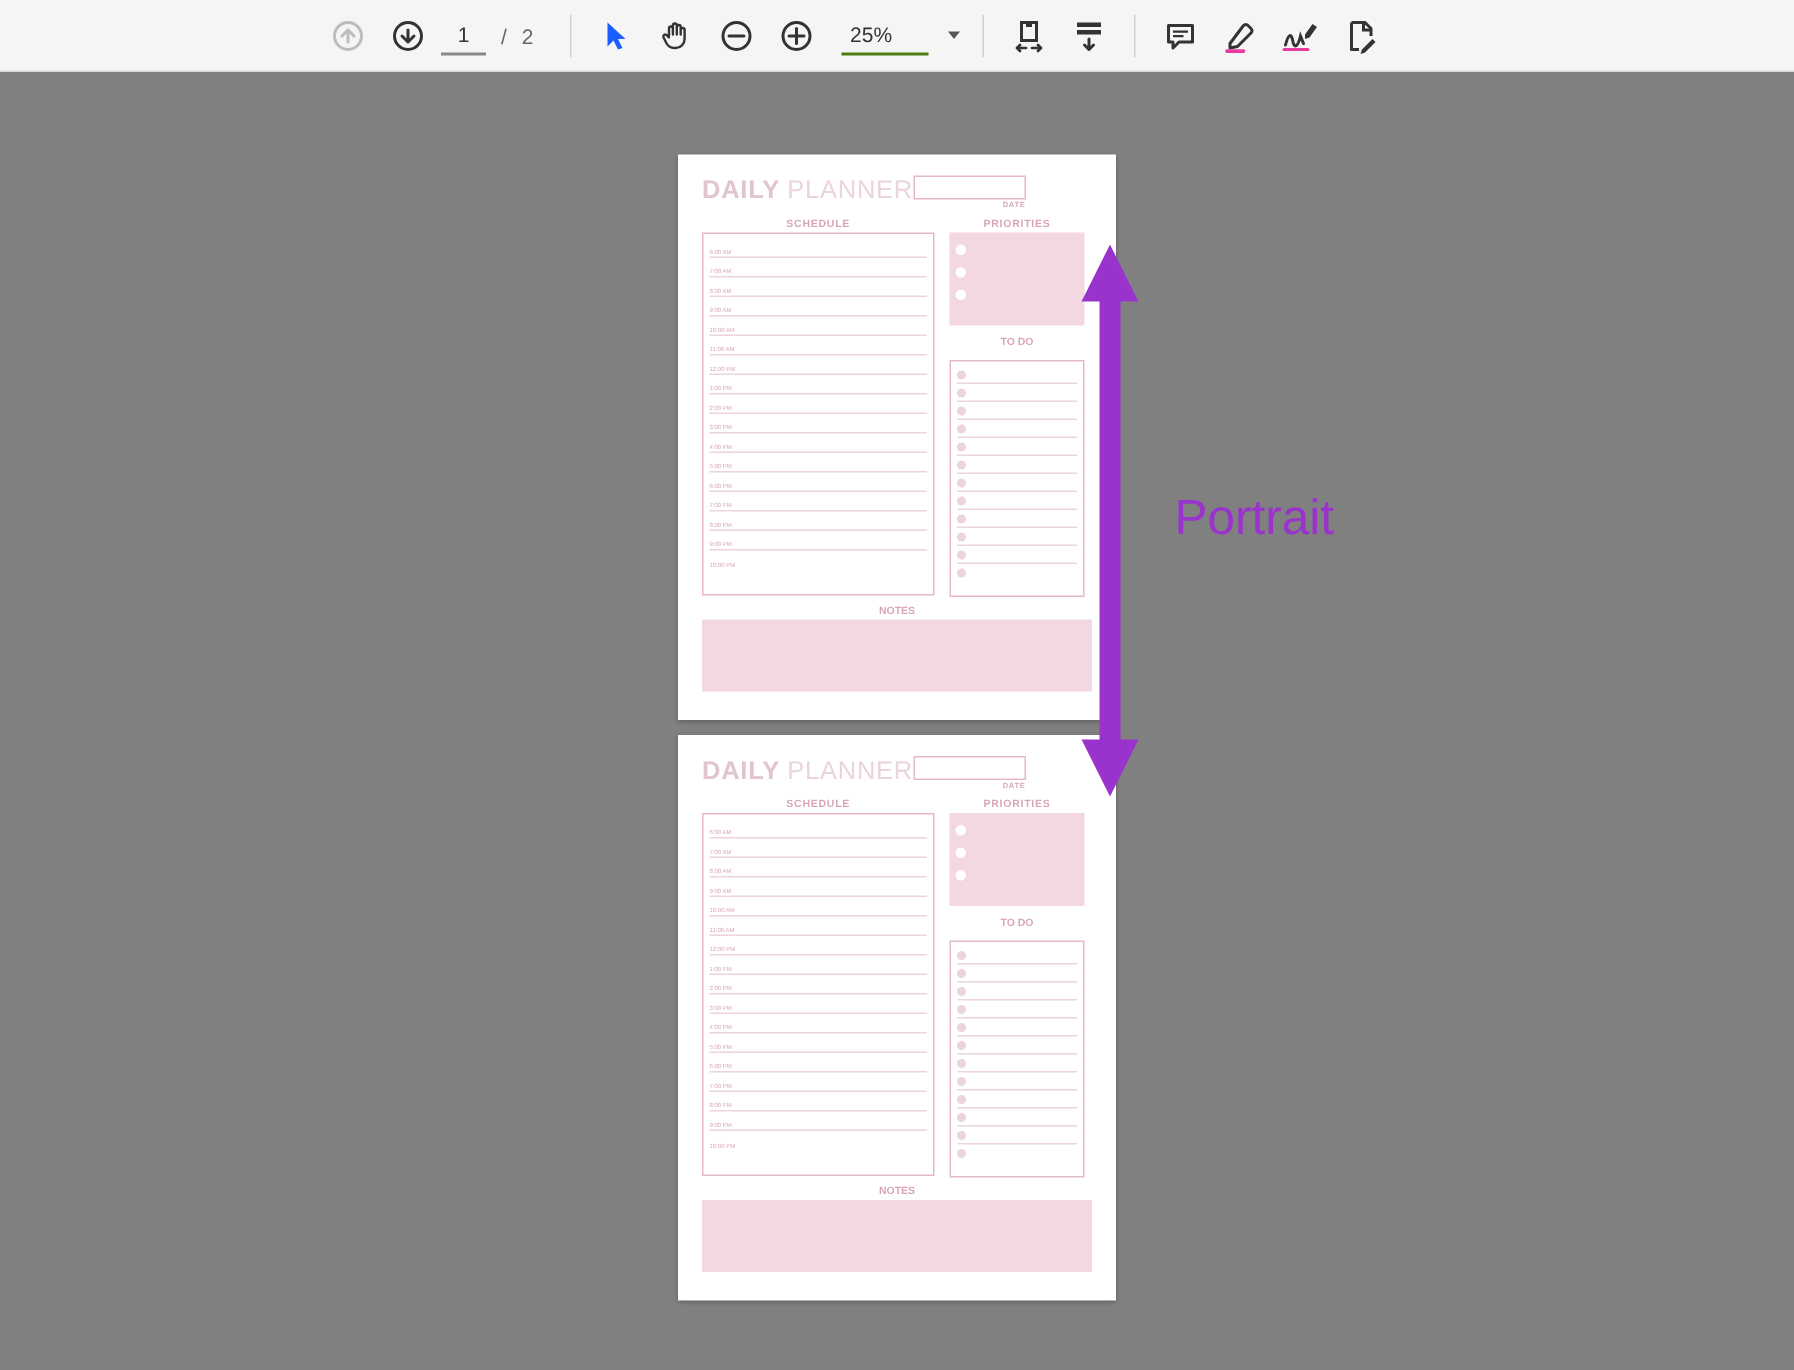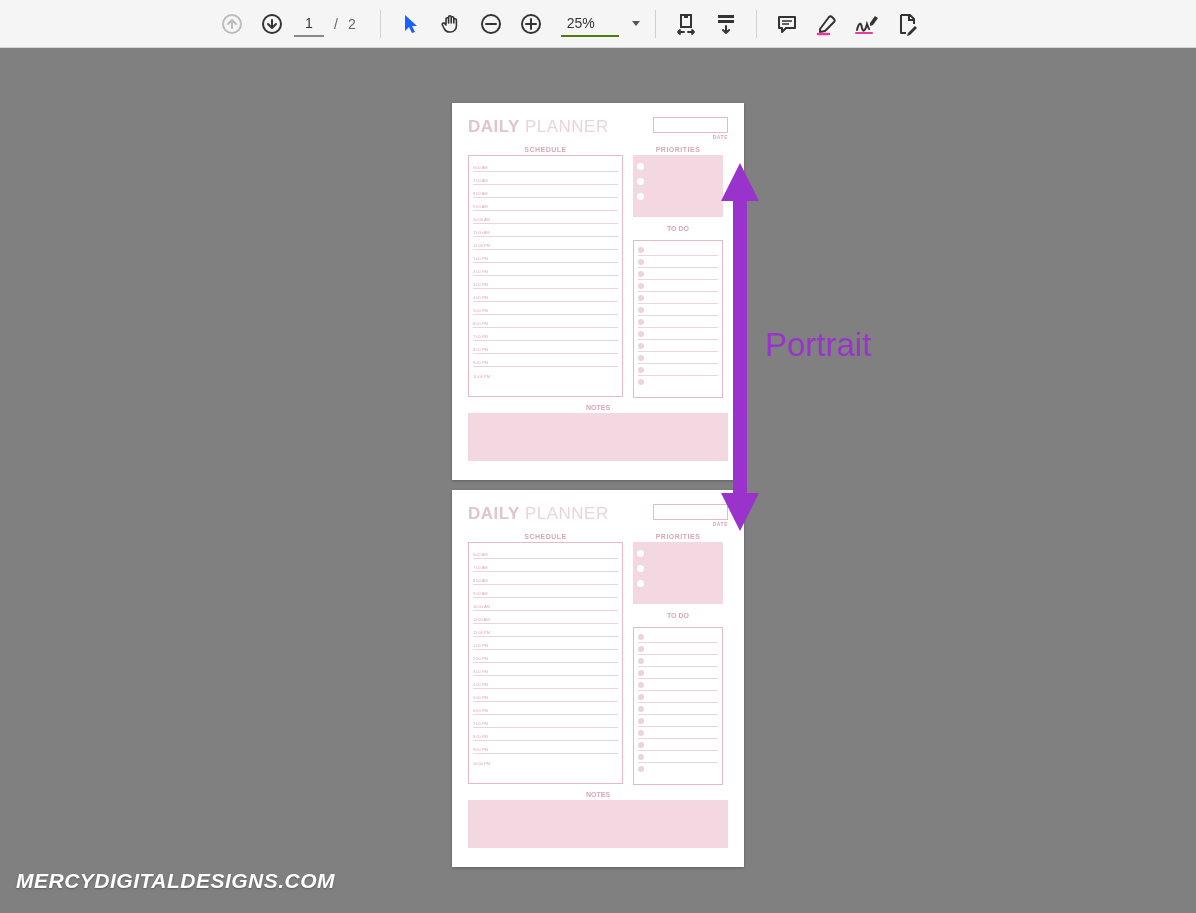--- a/index.html
+++ b/index.html
@@ -84,21 +84,20 @@
       width: 292px;
       height: 377px;
       background: #fff;
       margin-bottom: 10px;
       padding: 14px 16px 12px 16px;
       position: relative;
       box-shadow: 0 1px 3px rgba(0,0,0,0.25);
     }
     .planner-header {
       display: flex;
-      justify-content: space-between;
       align-items: flex-start;
     }
     .planner-title {
       font-size: 17px;
       font-weight: 700;
       color: #e0c4cf;
       letter-spacing: 0.5px;
     }
     .planner-title .light { color: #ecd4dd; font-weight: 400; }
     .date-box {
@@ -195,21 +194,21 @@
       width: 100%;
     }
     .annotation {
       position: absolute;
       left: 715px;
       top: 115px;
     }
     .arrow-svg { display: block; }
     .annotation-label {
       position: absolute;
-      left: 50px;
+      left: 68px;
       top: 163px;
       font-family: "Segoe UI", Arial, sans-serif;
       font-size: 33px;
       font-weight: 500;
       color: #9933cc;
       white-space: nowrap;
     }
     .watermark {
       position: absolute;
       left: 16px;
@@ -522,14 +521,13 @@
 
   <div class="annotation">
     <svg class="arrow-svg" width="50" height="368" viewBox="0 0 50 368">
       <polygon points="25,0 6,38 44,38" fill="#9933cc"></polygon>
       <rect x="18" y="36" width="14" height="296" fill="#9933cc"></rect>
       <polygon points="25,368 6,330 44,330" fill="#9933cc"></polygon>
     </svg>
     <div class="annotation-label">Portrait</div>
   </div>
 
-  <div class="watermark">MERCYDIGITALDESIGNS.COM</div>
 </div>
 
 </body></html>

